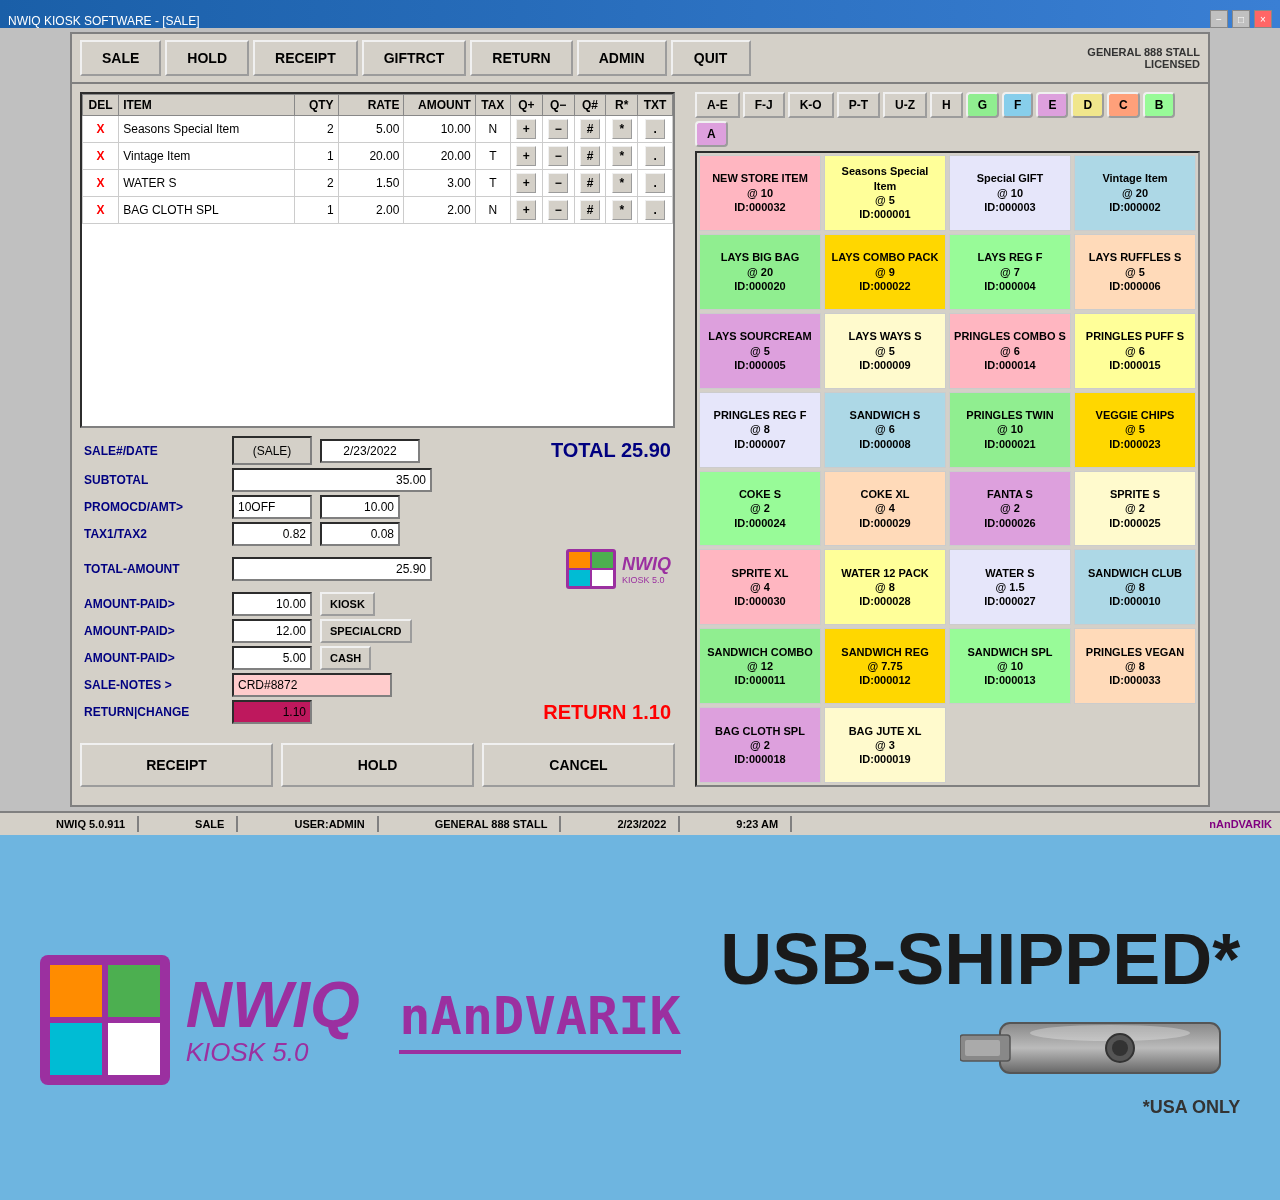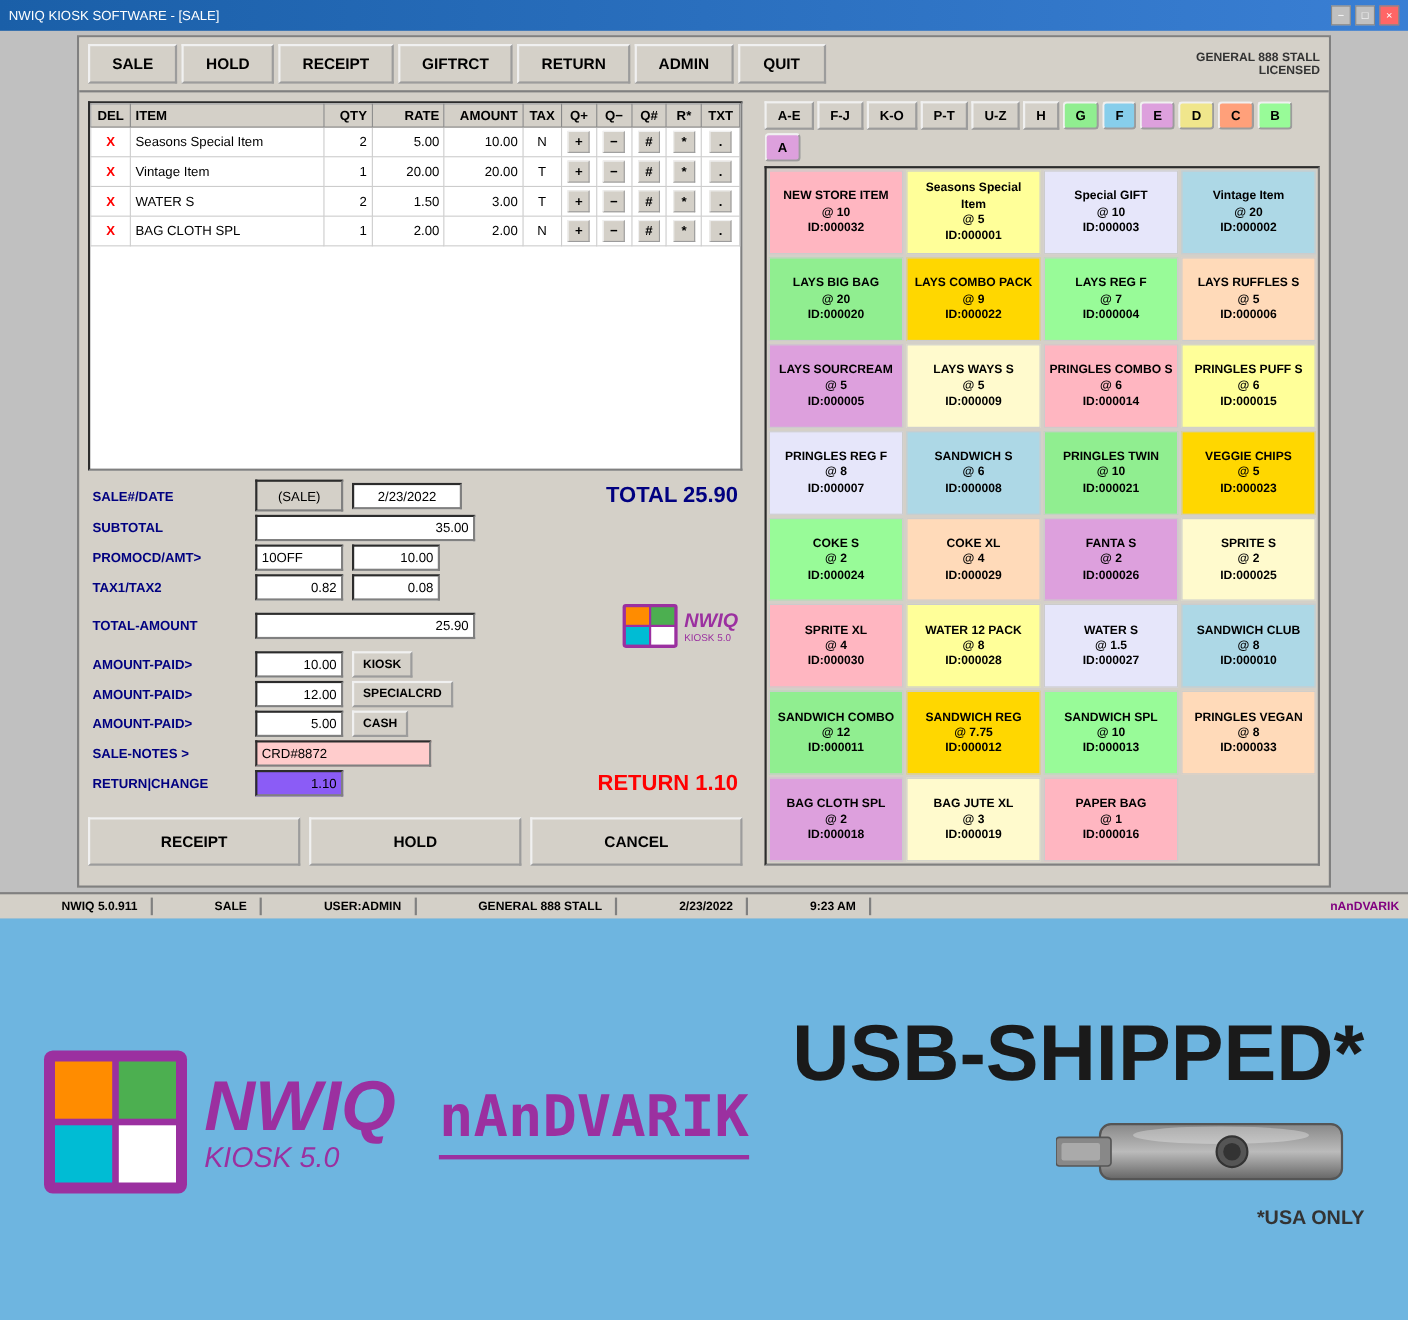--- a/index.html
+++ b/index.html
@@ -4,21 +4,21 @@
   <style>
     * { box-sizing: border-box; margin: 0; padding: 0; }
     body { font-family: Arial, sans-serif; background: #c0c0c0; width: 1280px; height: 1200px; overflow: hidden; }
     
     
     .title-bar {
       background: linear-gradient(to right, #1a5fa8, #3a7fd4);
       color: white;
       height: 28px;
       display: flex;
-      align-items: center;
+      align-items: flex-end;
       justify-content: space-between;
       padding: 0 8px;
       font-size: 12px;
       gap: 48px;
     }
     .title-bar-controls { display: flex; gap: 4px; }
     .title-btn { width: 18px; height: 18px; background: #c0c0c0; border: 1px solid #888; font-size: 10px; display: flex; align-items: center; justify-content: center; cursor: pointer; }
 
     
     .app-window {
@@ -171,21 +171,21 @@
       height: 370px;
       display: flex;
       align-items: center;
       justify-content: space-around;
       padding: 20px;
     }
     .table-container { border: 2px inset #808080; background: white; flex: 1; overflow-y: auto; }
     .promo-input { background: white; border: 2px inset #808080; padding: 2px 4px; font-size: 12px; height: 24px; width: 80px; }
     .promo-val { background: white; border: 2px inset #808080; padding: 2px 4px; font-size: 12px; height: 24px; width: 80px; text-align: right; }
     .sale-note-input { background: #ffcccc; border: 2px inset #808080; padding: 2px 4px; font-size: 12px; height: 24px; width: 160px; }
-    .return-input { background: #8b5cf6; border: 2px inset #808080; padding: 0 4px; font-size: 12px; height: 24px; width: 80px; text-align: right; }
+    .return-input { background: #be185d; border: 2px inset #808080; padding: 0 4px; font-size: 12px; height: 24px; width: 80px; text-align: right; }
     .tax-input1 { background: white; border: 2px inset #808080; padding: 2px 4px; font-size: 12px; height: 24px; width: 80px; text-align: right; }
     .tax-input2 { background: white; border: 2px inset #808080; padding: 2px 4px; font-size: 12px; height: 24px; width: 80px; text-align: right; }
     .subtotal-input { background: white; border: 2px inset #808080; padding: 2px 4px; font-size: 12px; height: 24px; width: 200px; text-align: right; }
     .sale-input { background: #d4d0c8; border: 2px inset #808080; padding: 2px 4px; font-size: 12px; height: 29px; width: 80px; text-align: center; }
     .date-input { background: white; border: 2px inset #808080; padding: 2px 4px; font-size: 12px; height: 24px; width: 100px; text-align: center; }
   </style>
 </head>
 <body>
 
 <div class="title-bar">
@@ -538,25 +538,20 @@
           <div class="product-card lilac">
       <span>BAG CLOTH SPL</span>
       <span>@ 2</span>
       <span>ID:000018</span>
     </div>
           <div class="product-card cream">
       <span>BAG JUTE XL</span>
       <span>@ 3</span>
       <span>ID:000019</span>
     </div>
-          <div class="product-card pink">
-      <span>PAPER BAG</span>
-      <span>@ 1</span>
-      <span>ID:000016</span>
-    </div>
         </div>
     </div>
   </div>
 </div>
 
 <div class="status-bar">
   <div class="status-item">NWIQ 5.0.911</div>
   <div class="status-item">SALE</div>
   <div class="status-item">USER:ADMIN</div>
   <div class="status-item">GENERAL 888 STALL</div>

